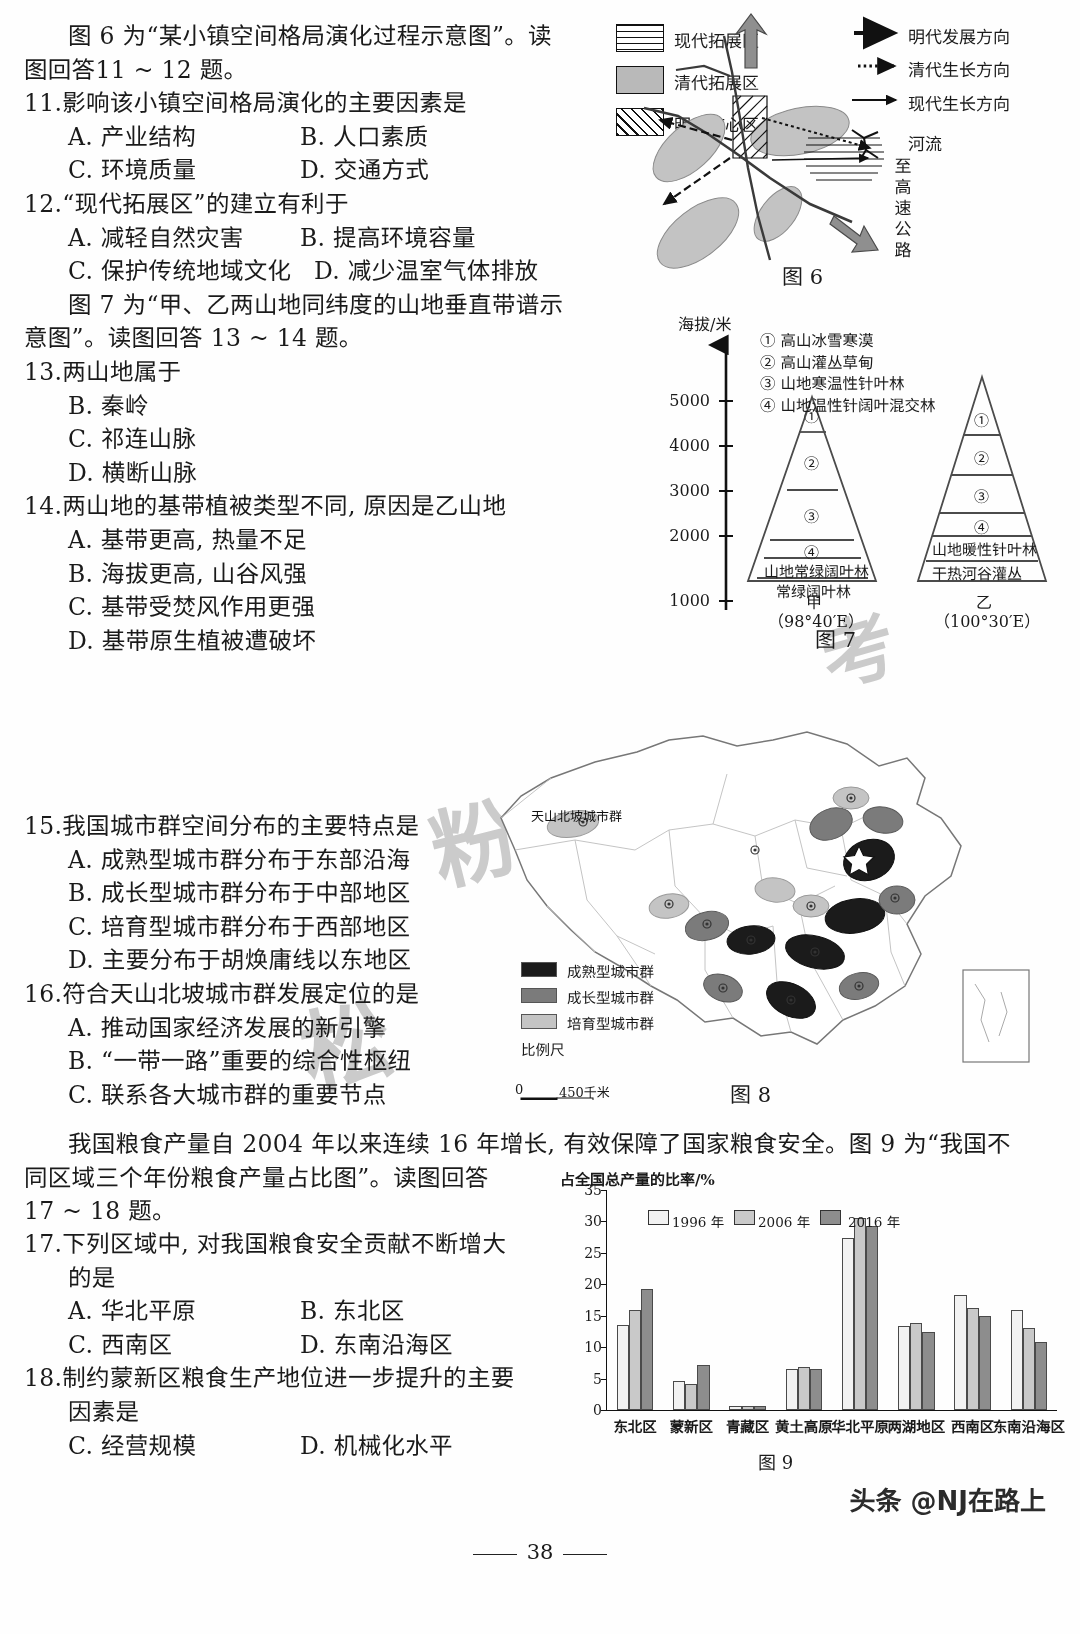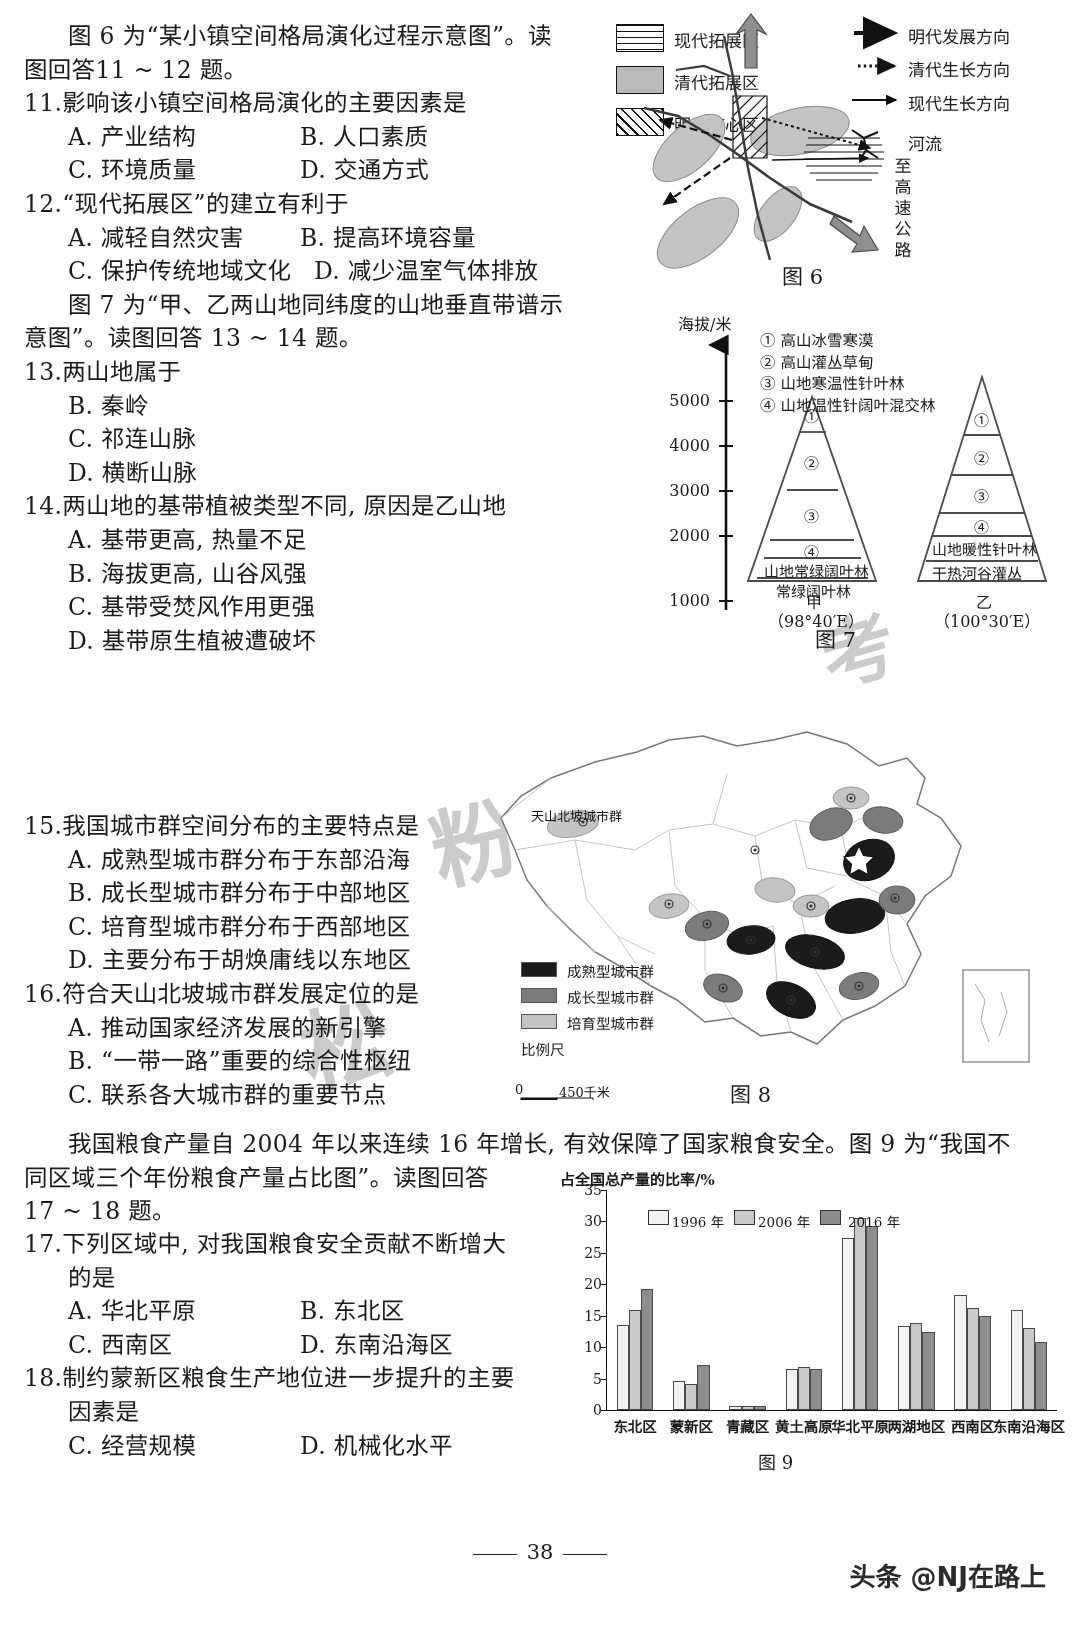--- a/index.html
+++ b/index.html
@@ -57,21 +57,21 @@
   .b96{background:#f2f2f2;}
   .b06{background:#c9c9c9;}
   .b16{background:#8d8d8d;}
   .xlab{position:absolute;top:100%;margin-top:5px;transform:translateX(-50%);font-size:14.5px;font-weight:bold;white-space:nowrap;}
   .legbox{position:absolute;border:1.2px solid #333;box-sizing:border-box;width:21px;height:15px;}
   .legtxt{position:absolute;font-size:13.5px;white-space:nowrap;}
 
   
   #footer{position:absolute;left:0;top:1540px;width:1080px;text-align:center;font-size:21px;}
   #footer .rule{display:inline-block;width:44px;border-top:1.6px solid #222;vertical-align:4px;margin:0 10px;}
-  #watermark{position:absolute;right:34px;top:1556px;font-size:26px;font-weight:bold;color:#2b2b2b;font-family:"DejaVu Sans","Liberation Sans",sans-serif;white-space:nowrap;}
+  #watermark{position:absolute;right:34px;top:1480px;font-size:26px;font-weight:bold;color:#2b2b2b;font-family:"DejaVu Sans","Liberation Sans",sans-serif;white-space:nowrap;}
 
   
   .stamp{position:absolute;color:rgba(120,120,120,.38);font-weight:bold;pointer-events:none;
          font-family:"DejaVu Serif","Liberation Serif",serif;}
 </style>
 </head>
 <body>
 
 <div class="page">
 

